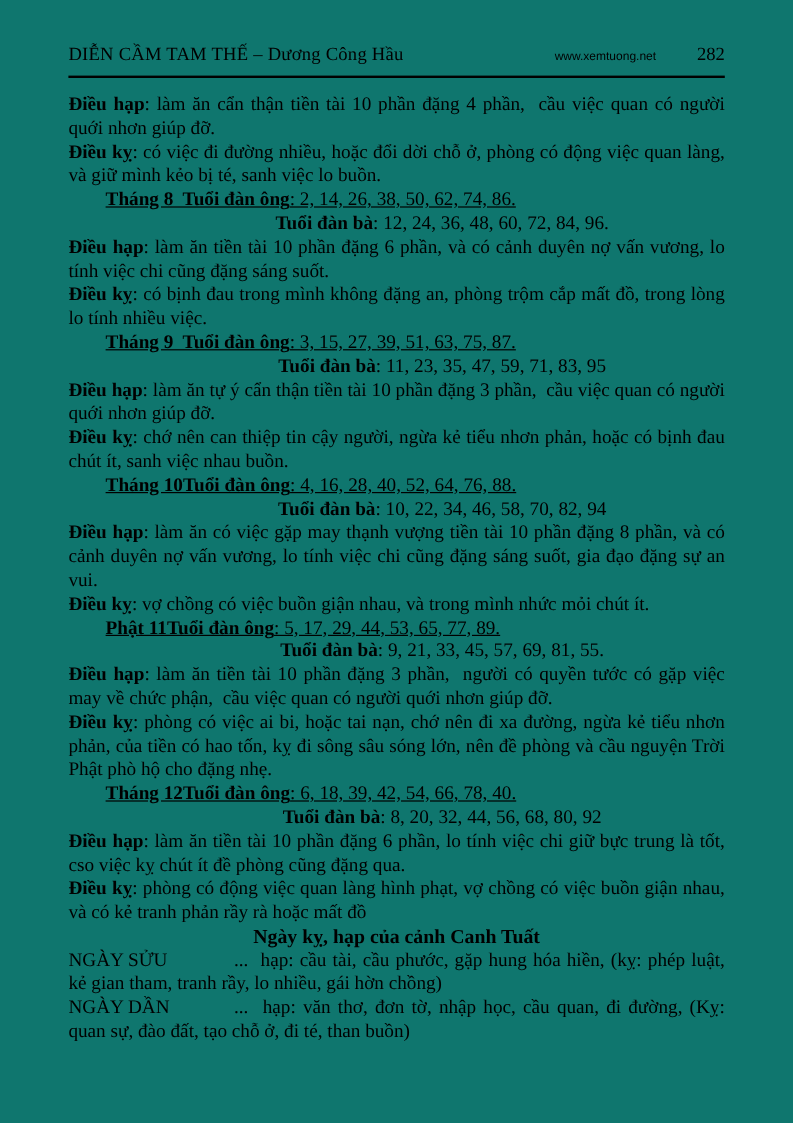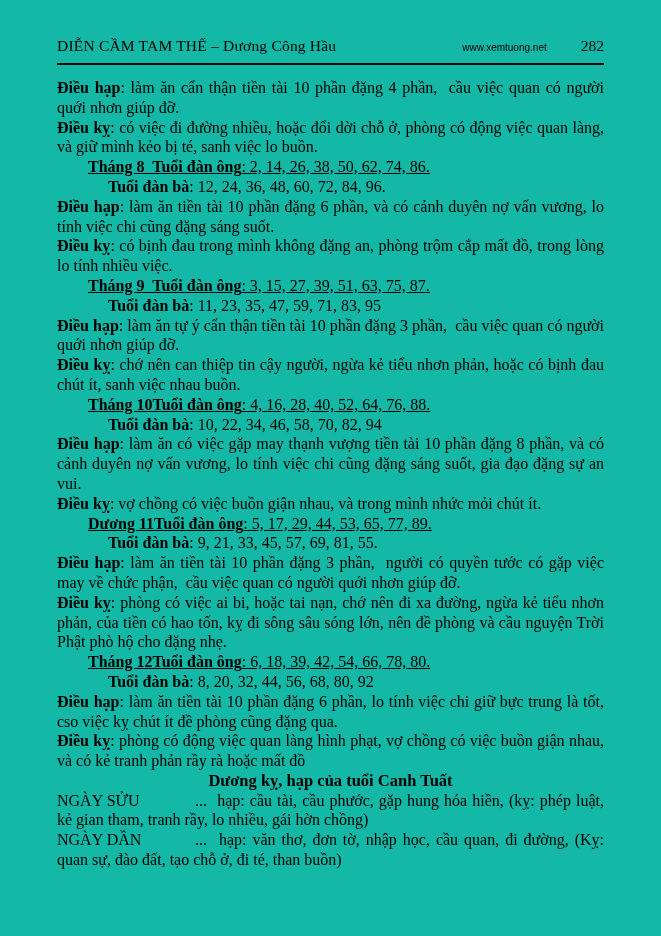--- a/index.html
+++ b/index.html
@@ -1,21 +1,21 @@
 <!DOCTYPE html>
 <html><head>
 <meta charset="utf-8">
 <style>
   html, body { margin: 0; padding: 0; background: #e8e8e8; }
   .page {
     position: relative;
     width: 661px;
     height: 936px;
     margin: 0 auto;
-    background: #14b8a6;
+    background: #0f766e;
     box-sizing: border-box;
     padding: 36px 57px 0 57px;
     font-family: "Liberation Serif", serif;
     color: #000000;
     overflow: hidden;
   }
   .page-header {
     display: flex;
     align-items: baseline;
     font-size: 15.5px;
@@ -38,21 +38,21 @@
     font-size: 16px;
     line-height: 19.8px;
   }
   .blk {
     margin: 0;
     text-align: justify;
     white-space: pre-wrap;
   }
   .blk b { font-weight: bold; }
   .month  { margin-left: 31px; text-align: left; text-decoration: underline; }
-  .female { margin-left: 51px; text-align: left; }
+  .female { margin-left: 76px; text-align: center; }
   .heading {
     text-align: center;
     font-weight: bold;
     font-size: 16.5px;
     white-space: normal;
   }
   .day .day-name { display: inline-block; width: 138px; }
 </style>
 </head>
 <body>
@@ -72,25 +72,25 @@
       <p class="blk para"><b>Điều hạp</b><span>: làm ăn tiền tài 10 phần đặng 6 phần, và có cảnh duyên nợ vấn vương, lo tính việc chi cũng đặng sáng suốt.</span></p>
       <p class="blk para"><b>Điều kỵ</b><span>: có bịnh đau trong mình không đặng an, phòng trộm cắp mất đồ, trong lòng lo tính nhiều việc.</span></p>
       <p class="blk month"><b>Tháng 9  Tuổi đàn ông</b><span>: 3, 15, 27, 39, 51, 63, 75, 87.</span></p>
       <p class="blk female"><b>Tuổi đàn bà</b><span>: 11, 23, 35, 47, 59, 71, 83, 95</span></p>
       <p class="blk para"><b>Điều hạp</b><span>: làm ăn tự ý cẩn thận tiền tài 10 phần đặng 3 phần,  cầu việc quan có người quới nhơn giúp đỡ.</span></p>
       <p class="blk para"><b>Điều kỵ</b><span>: chớ nên can thiệp tin cậy người, ngừa kẻ tiểu nhơn phản, hoặc có bịnh đau chút ít, sanh việc nhau buồn.</span></p>
       <p class="blk month"><b>Tháng 10Tuổi đàn ông</b><span>: 4, 16, 28, 40, 52, 64, 76, 88.</span></p>
       <p class="blk female"><b>Tuổi đàn bà</b><span>: 10, 22, 34, 46, 58, 70, 82, 94</span></p>
       <p class="blk para"><b>Điều hạp</b><span>: làm ăn có việc gặp may thạnh vượng tiền tài 10 phần đặng 8 phần, và có cảnh duyên nợ vấn vương, lo tính việc chi cũng đặng sáng suốt, gia đạo đặng sự an vui.</span></p>
       <p class="blk para"><b>Điều kỵ</b><span>: vợ chồng có việc buồn giận nhau, và trong mình nhức mỏi chút ít.</span></p>
-      <p class="blk month"><b>Dương 11Tuổi đàn ông</b><span>: 5, 17, 29, 44, 53, 65, 77, 89.</span></p>
+      <p class="blk month"><b>Phật 11Tuổi đàn ông</b><span>: 5, 17, 29, 44, 53, 65, 77, 89.</span></p>
       <p class="blk female"><b>Tuổi đàn bà</b><span>: 9, 21, 33, 45, 57, 69, 81, 55.</span></p>
       <p class="blk para"><b>Điều hạp</b><span>: làm ăn tiền tài 10 phần đặng 3 phần,  người có quyền tước có gặp việc may về chức phận,  cầu việc quan có người quới nhơn giúp đỡ.</span></p>
       <p class="blk para"><b>Điều kỵ</b><span>: phòng có việc ai bi, hoặc tai nạn, chớ nên đi xa đường, ngừa kẻ tiểu nhơn phản, của tiền có hao tốn, kỵ đi sông sâu sóng lớn, nên đề phòng và cầu nguyện Trời Phật phò hộ cho đặng nhẹ.</span></p>
-      <p class="blk month"><b>Tháng 12Tuổi đàn ông</b><span>: 6, 18, 39, 42, 54, 66, 78, 80.</span></p>
+      <p class="blk month"><b>Tháng 12Tuổi đàn ông</b><span>: 6, 18, 39, 42, 54, 66, 78, 40.</span></p>
       <p class="blk female"><b>Tuổi đàn bà</b><span>: 8, 20, 32, 44, 56, 68, 80, 92</span></p>
       <p class="blk para"><b>Điều hạp</b><span>: làm ăn tiền tài 10 phần đặng 6 phần, lo tính việc chi giữ bực trung là tốt, cso việc kỵ chút ít đề phòng cũng đặng qua.</span></p>
       <p class="blk para"><b>Điều kỵ</b><span>: phòng có động việc quan làng hình phạt, vợ chồng có việc buồn giận nhau, và có kẻ tranh phản rầy rà hoặc mất đồ</span></p>
-      <p class="blk heading">Dương kỵ, hạp của tuổi Canh Tuất</p>
+      <p class="blk heading">Ngày kỵ, hạp của cảnh Canh Tuất</p>
       <p class="blk day"><span class="day-name">NGÀY SỬU</span><span>...  hạp: cầu tài, cầu phước, gặp hung hóa hiền, (kỵ: phép luật, kẻ gian tham, tranh rầy, lo nhiều, gái hờn chồng)</span></p>
       <p class="blk day"><span class="day-name">NGÀY DẦN</span><span>...  hạp: văn thơ, đơn tờ, nhập học, cầu quan, đi đường, (Kỵ: quan sự, đào đất, tạo chỗ ở, đi té, than buồn)</span></p>
     </div>
 </div>
 
 </body></html>

